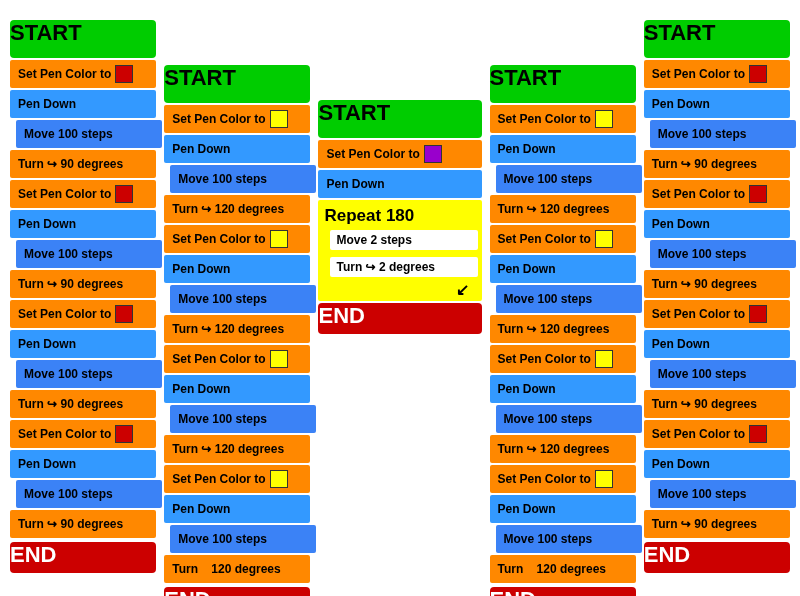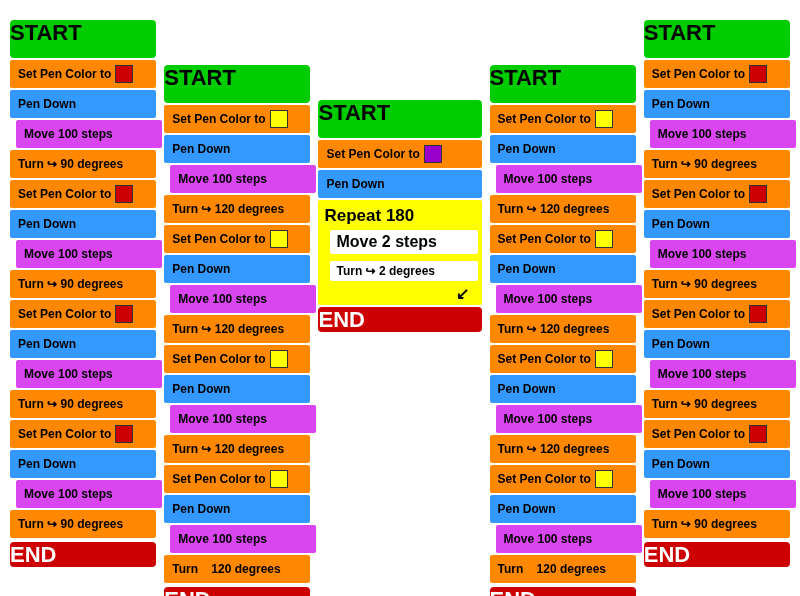--- a/index.html
+++ b/index.html
@@ -52,40 +52,40 @@
       font-weight: 900;
       justify-content: center;
       color: #000;
       border-radius: 4px;
       width: 100%;
       margin-bottom: 2px;
     }
 
     .block-end {
       background: #cc0000;
-      height: 25px;
+      height: 31px;
       font-size: 22px;
       font-weight: 900;
       justify-content: center;
       color: #fff;
       border-radius: 4px;
       width: 100%;
       margin-top: 2px;
     }
 
     .block-orange {
       background: #ff8800;
     }
 
     .block-blue {
       background: #3399ff;
     }
 
     .block-yellow {
-      background: #d946ef;
+      background: #3b82f6;
       margin-left: 12px;
     }
 
     .color-swatch {
       display: inline-block;
       width: 18px;
       height: 18px;
       border: 1px solid #333;
       margin-left: 4px;
       flex-shrink: 0;
@@ -175,21 +175,21 @@
   <div class="center-program" style="margin-top:90px;">
     <div class="block-start" style="width:100%;">START</div>
     <div class="block block-orange" style="width:100%;">
       <span>Set Pen Color to</span>
       <span class="color-swatch swatch-purple"></span>
     </div>
     <div class="block block-blue" style="width:100%;">Pen Down</div>
 
     <div style="width:100%; background:#ffff00; border-radius:2px; margin-bottom:2px; padding:4px 4px 2px 4px;">
       <div style="font-size:17px; font-weight:bold; padding:2px 2px;">Repeat 180</div>
-      <div style="background:#fff; margin:2px 0 2px 8px; padding:3px 6px; font-size:16px; font-weight:bold; border-radius:2px;">Move 2 steps</div>
+      <div style="background:#fff; margin:2px 0 2px 8px; padding:3px 6px; font-size:12px; font-weight:bold; border-radius:2px;">Move 2 steps</div>
       <div style="background:#fff; margin:7px 0 2px 8px; padding:3px 6px; font-size:12px; font-weight:bold; border-radius:2px;">Turn ↪ 2 degrees</div>
       <div style="height:20px; display:flex; align-items:center; justify-content:flex-end; padding-right:8px; font-size:16px; font-weight:bold;">↙</div>
     </div>
     <div class="block-end" style="width:100%;">END</div>
   </div>
 
   <div class="block-stack" style="width:148px; margin-top:55px;">
     <div class="block-start">START</div>
     <div class="block block-orange" style="width:100%;">
       <span>Set Pen Color to</span>

